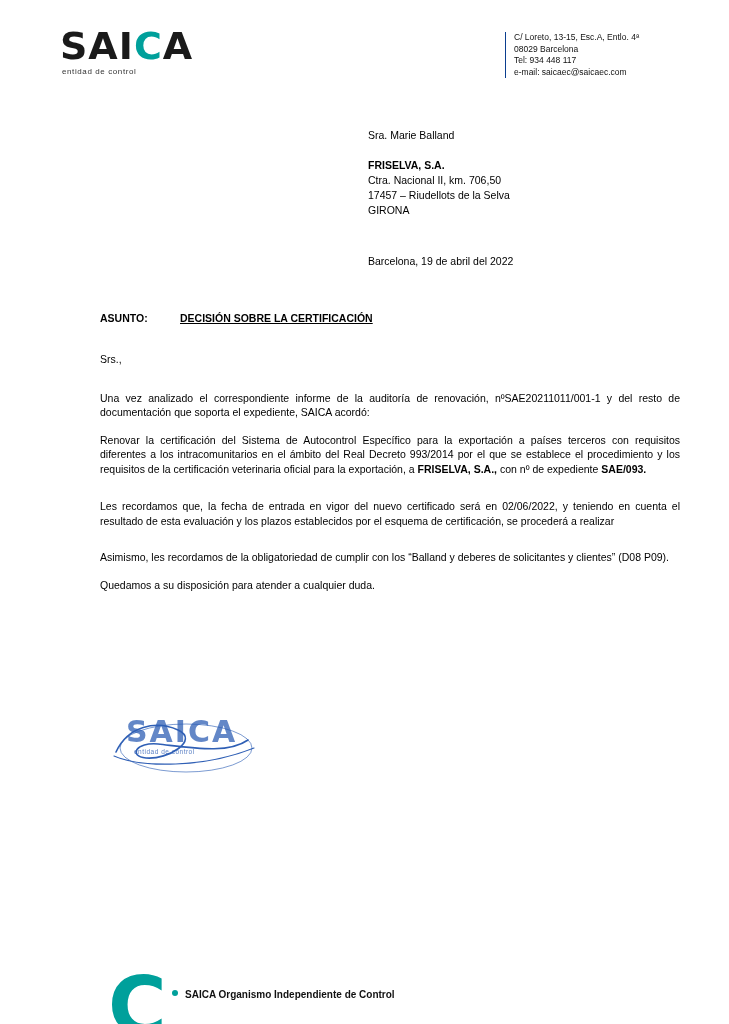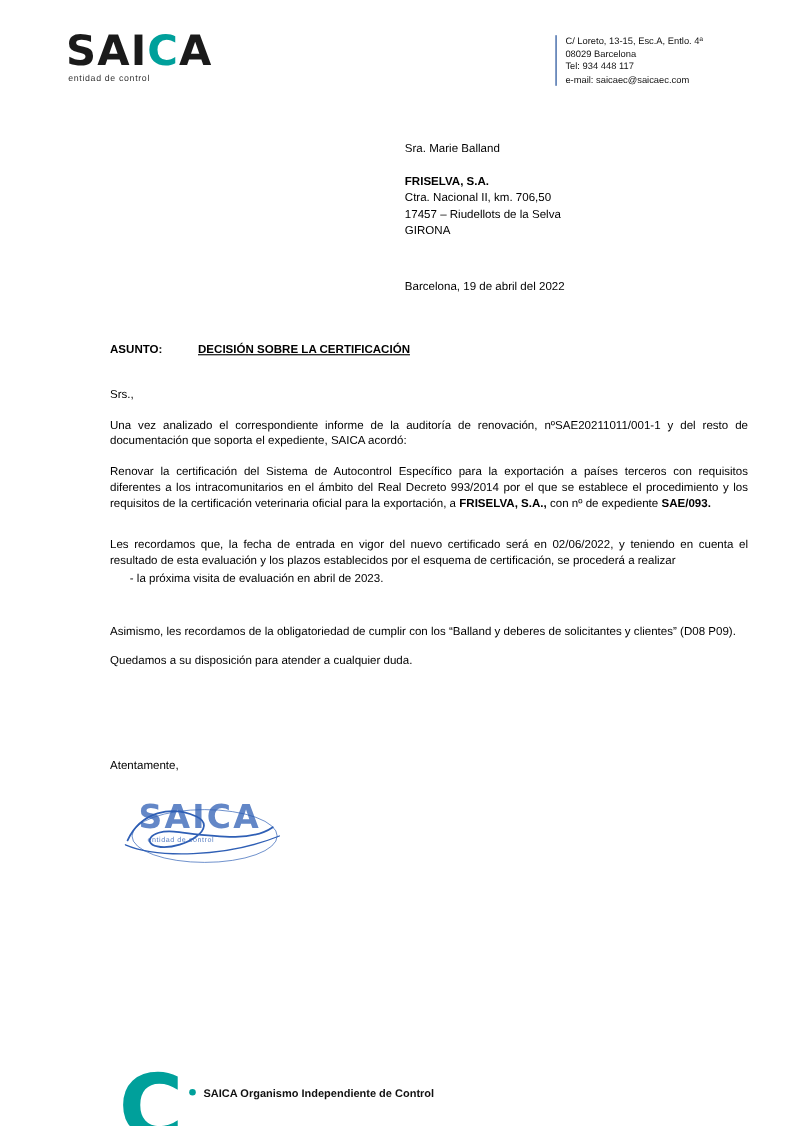--- a/index.html
+++ b/index.html
@@ -111,21 +111,21 @@
     top: 352px;
     width: 580px;
     font-size: 10.5px;
     line-height: 14.5px;
     text-align: justify;
   }
   .body p {
     margin: 0 0 13px 0;
   }
   .body p.tight {
-    margin-bottom: 13px;
+    margin-bottom: 24px;
   }
   .gap-lg {
     height: 10px;
   }
   .bullet-line {
     margin: 0 0 0 0;
     padding-left: 36px;
     text-indent: -18px;
   }
   .nb {
@@ -248,29 +248,27 @@
   <div class="subject-row">
     <span class="subject-label">ASUNTO:</span><span class="subject-value">DECISIÓN SOBRE LA CERTIFICACIÓN</span>
   </div>
 
   <div class="body">
     <p class="tight">Srs.,</p>
     <p>Una vez analizado el correspondiente informe de la auditoría de renovación, nºSAE20211011/001-1 y del resto de documentación que soporta el expediente, SAICA acordó:</p>
     <p><span>Renovar la certificación del Sistema de Autocontrol Específico para la exportación a países terceros con requisitos diferentes a los intracomunitarios en el ámbito del Real Decreto 993/2014 por el que se establece el procedimiento y los requisitos de la certificación veterinaria oficial para la exportación, a </span><span class="nb">FRISELVA, S.A.,</span><span> con nº de expediente </span><span class="nb">SAE/093.</span></p>
     <div class="gap-lg"></div>
     <p style="margin-bottom:2px">Les recordamos que, la fecha de entrada en vigor del nuevo certificado será en 02/06/2022, y teniendo en cuenta el resultado de esta evaluación y los plazos establecidos por el esquema de certificación, se procederá a realizar</p>
-    <p class="bullet-line">-      la próxima visita de evaluación en abril de 2023.</p>
     <div class="gap-lg"></div>
     <div class="gap-lg"></div>
     <p>Asimismo, les recordamos de la obligatoriedad de cumplir con los “Balland y deberes de solicitantes y clientes” (D08 P09).</p>
     <p>Quedamos a su disposición para atender a cualquier duda.</p>
   </div>
 
   <div class="sign-area">
-    <div class="sign-close">Atentamente,</div>
 
     <div class="stamp">
       <div class="stamp-word"><span>SAI</span><span>CA</span></div>
       <div class="stamp-sub">entidad de control</div>
       <svg width="160" height="72" viewBox="0 0 160 72">
         <path d="M8 44 C 20 18, 48 12, 70 22 C 92 32, 60 52, 38 50 C 20 48, 28 34, 50 36 C 86 40, 120 46, 140 32" fill="none" stroke="#2f5fb5" stroke-width="1.6" stroke-linecap="round"></path>
         <path d="M6 48 C 34 60, 96 60, 146 40" fill="none" stroke="#2f5fb5" stroke-width="1.2" stroke-linecap="round"></path>
         <ellipse cx="78" cy="40" rx="66" ry="24" fill="none" stroke="#2f5fb5" stroke-width="0.9" opacity="0.7"></ellipse>
       </svg>
     </div>

